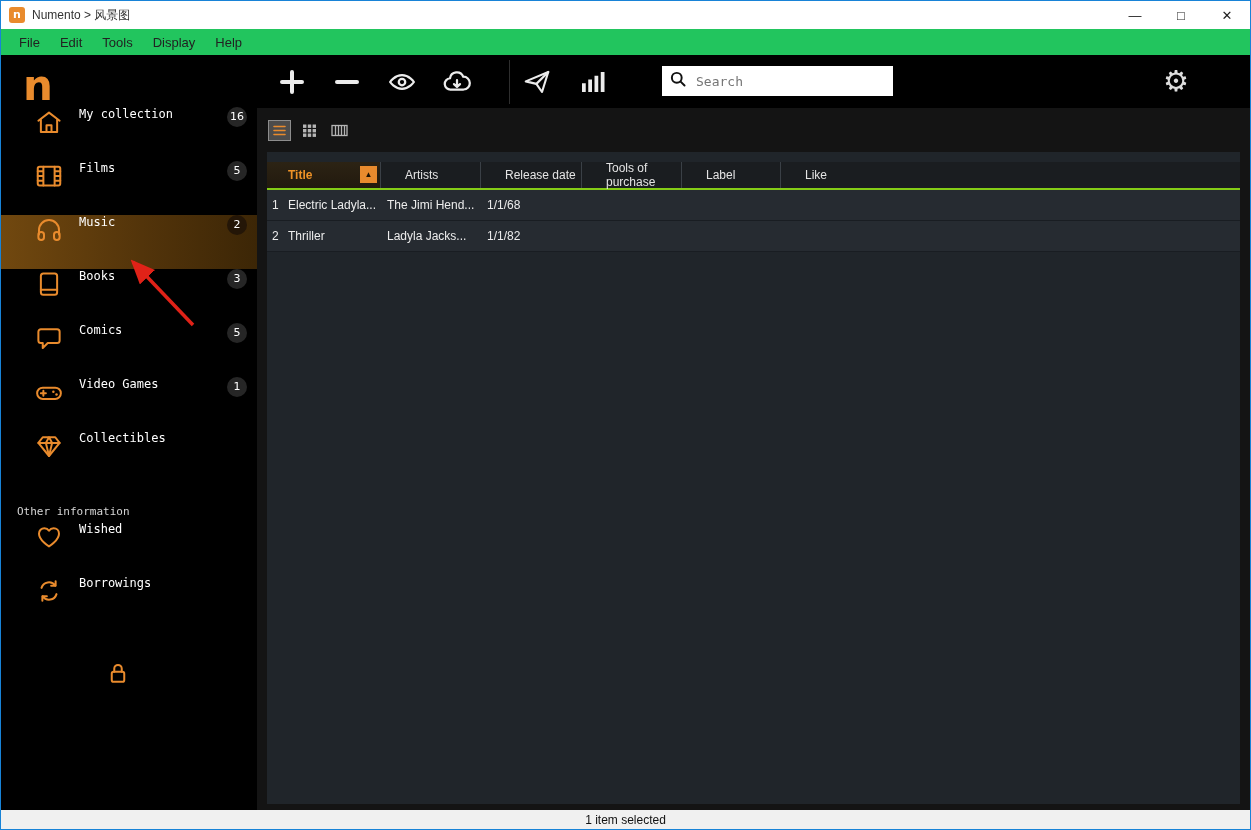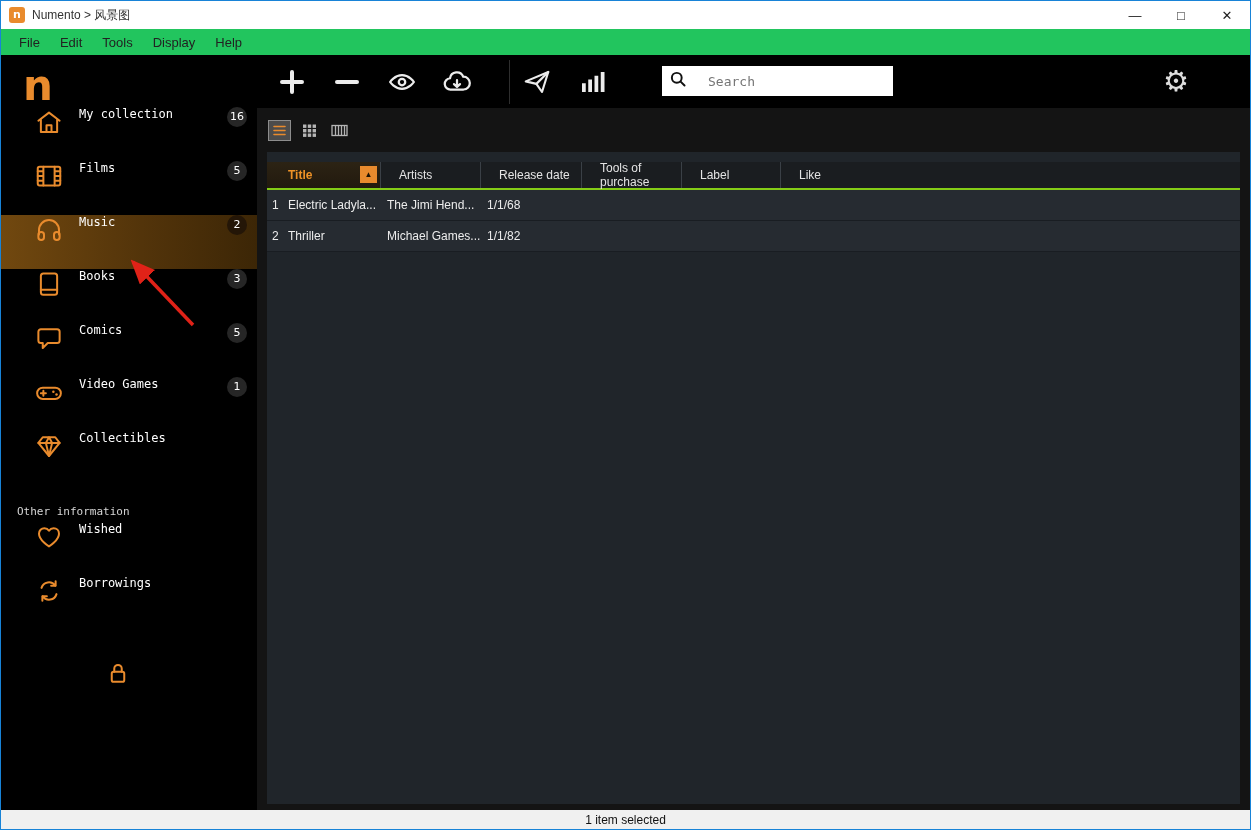--- a/index.html
+++ b/index.html
@@ -38,32 +38,32 @@
   .side-item.selected .badge{background:#241607;}
   .section-label{color:#d6d6d6;font:11px "DejaVu Sans Mono","Liberation Mono",monospace;padding:20px 0 4px 16px;}
   .lock-wrap{margin:28px 0 0 102px;}
 
   
   .content{position:absolute;top:54px;left:256px;right:0;bottom:19px;background:#141414;}
   .toolbar{position:absolute;top:0;left:0;right:0;height:53px;background:#000;display:flex;align-items:center;padding-left:20px;}
   .tb{width:30px;height:30px;margin-right:25px;background:none;border:none;display:flex;align-items:center;justify-content:center;cursor:pointer;padding:0;flex:none;}
   .tsep{width:1px;height:44px;background:#2e2e2e;margin:0 12px;flex:none;}
   .searchwrap{position:absolute;left:405px;top:11px;width:231px;height:30px;background:#fff;display:flex;align-items:center;padding:0 7px;box-sizing:border-box;}
-  .searchwrap input{flex:1;border:none;outline:none;background:none;font:13px "DejaVu Sans Mono","Liberation Mono",monospace;color:#333;margin-left:19px;min-width:0;}
+  .searchwrap input{flex:1;border:none;outline:none;background:none;font:13px "DejaVu Sans Mono","Liberation Mono",monospace;color:#333;margin-left:7px;min-width:0;}
   .gear-btn{position:absolute;right:56px;top:8px;width:36px;height:36px;background:none;border:none;color:#dcdcdc;font-size:29px;line-height:36px;text-align:center;cursor:pointer;padding:0;}
 
   .cbody{position:absolute;top:53px;left:0;right:0;bottom:0;}
   .toggles{position:absolute;top:12px;left:11px;display:flex;gap:7px;}
   .toggle{width:23px;height:21px;display:flex;align-items:center;justify-content:center;background:none;border:1px solid transparent;cursor:pointer;padding:0;}
   .toggle.active{background:#4c4c4c;border-color:#8d8d8d;}
 
   
   .table{position:absolute;left:10px;top:44px;width:973px;height:652px;background:#20252a;}
   .thead{display:flex;height:26px;background:#1a1d20;border-bottom:2px solid #84cc16;margin-top:10px;}
-  .th{display:flex;align-items:center;color:#e4e4e4;font-size:12px;padding-left:18px;border-right:1px solid #3a4046;box-sizing:border-box;flex:none;}
+  .th{display:flex;align-items:center;color:#e4e4e4;font-size:12px;padding-left:24px;border-right:1px solid #3a4046;box-sizing:border-box;flex:none;}
   .th-title{width:114px;color:#ef9226;font-weight:bold;padding-left:21px;background:linear-gradient(180deg,#2c2314,#221a0e);position:relative;}
   .sort{position:absolute;right:3px;top:4px;width:17px;height:17px;background:#e98b2d;color:#1d1305;
         font-size:8px;line-height:17px;text-align:center;cursor:pointer;}
   .w-art{width:100px;} .w-rel{width:101px;} .w-pur{width:100px;} .w-lab{width:99px;}
   .w-like{flex:1;border-right:none;}
   .trow{display:flex;height:30px;align-items:center;background:#262b31;border-bottom:1px solid #191d22;color:#ececec;font-size:12px;cursor:pointer;}
   .td{padding-left:6px;box-sizing:border-box;white-space:nowrap;overflow:hidden;flex:none;}
   .c-num{width:18px;padding-left:5px;}
   .c-title{width:96px;padding-left:3px;}
   .c-art{width:100px;} .c-rel{width:101px;} .c-pur{width:100px;} .c-lab{width:99px;}
@@ -316,21 +316,21 @@
           <div class="td c-art">The Jimi Hend...</div>
           <div class="td c-rel">1/1/68</div>
           <div class="td c-pur"></div>
           <div class="td c-lab"></div>
           <div class="td c-like"></div>
         </div>
 
         <div class="trow">
           <div class="td c-num">2</div>
           <div class="td c-title">Thriller</div>
-          <div class="td c-art">Michael Games...</div>
+          <div class="td c-art">Ladyla Jacks...</div>
           <div class="td c-rel">1/1/82</div>
           <div class="td c-pur"></div>
           <div class="td c-lab"></div>
           <div class="td c-like"></div>
         </div>
       </div>
     </div>
   </div>
 
   <div class="statusbar">

